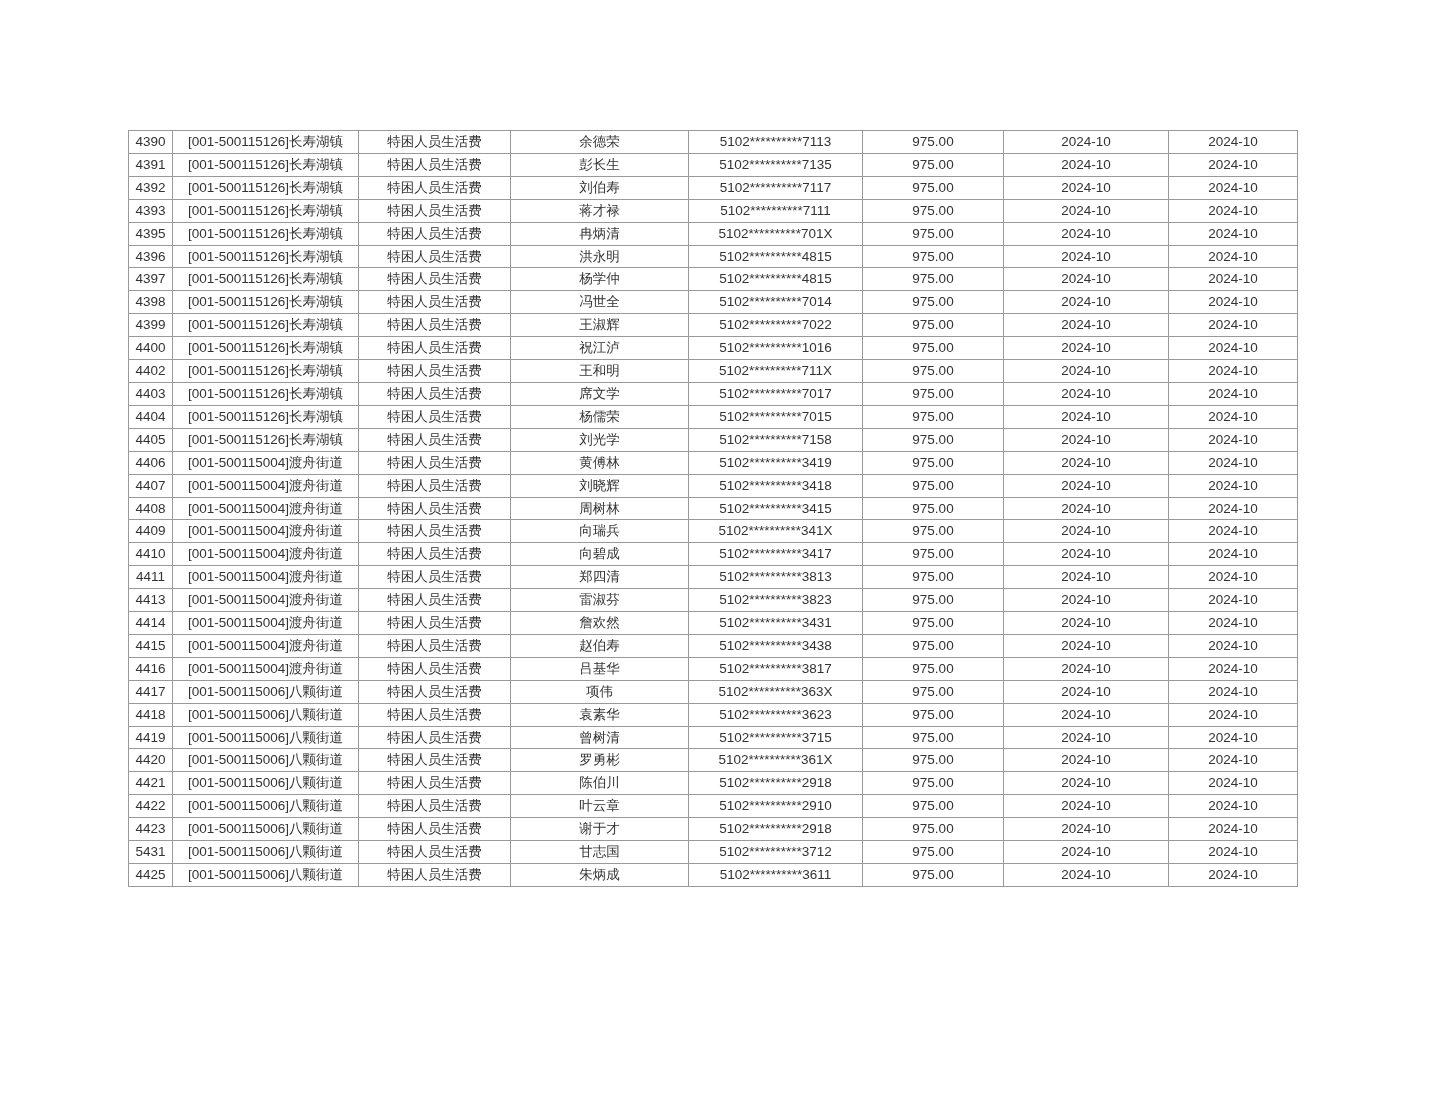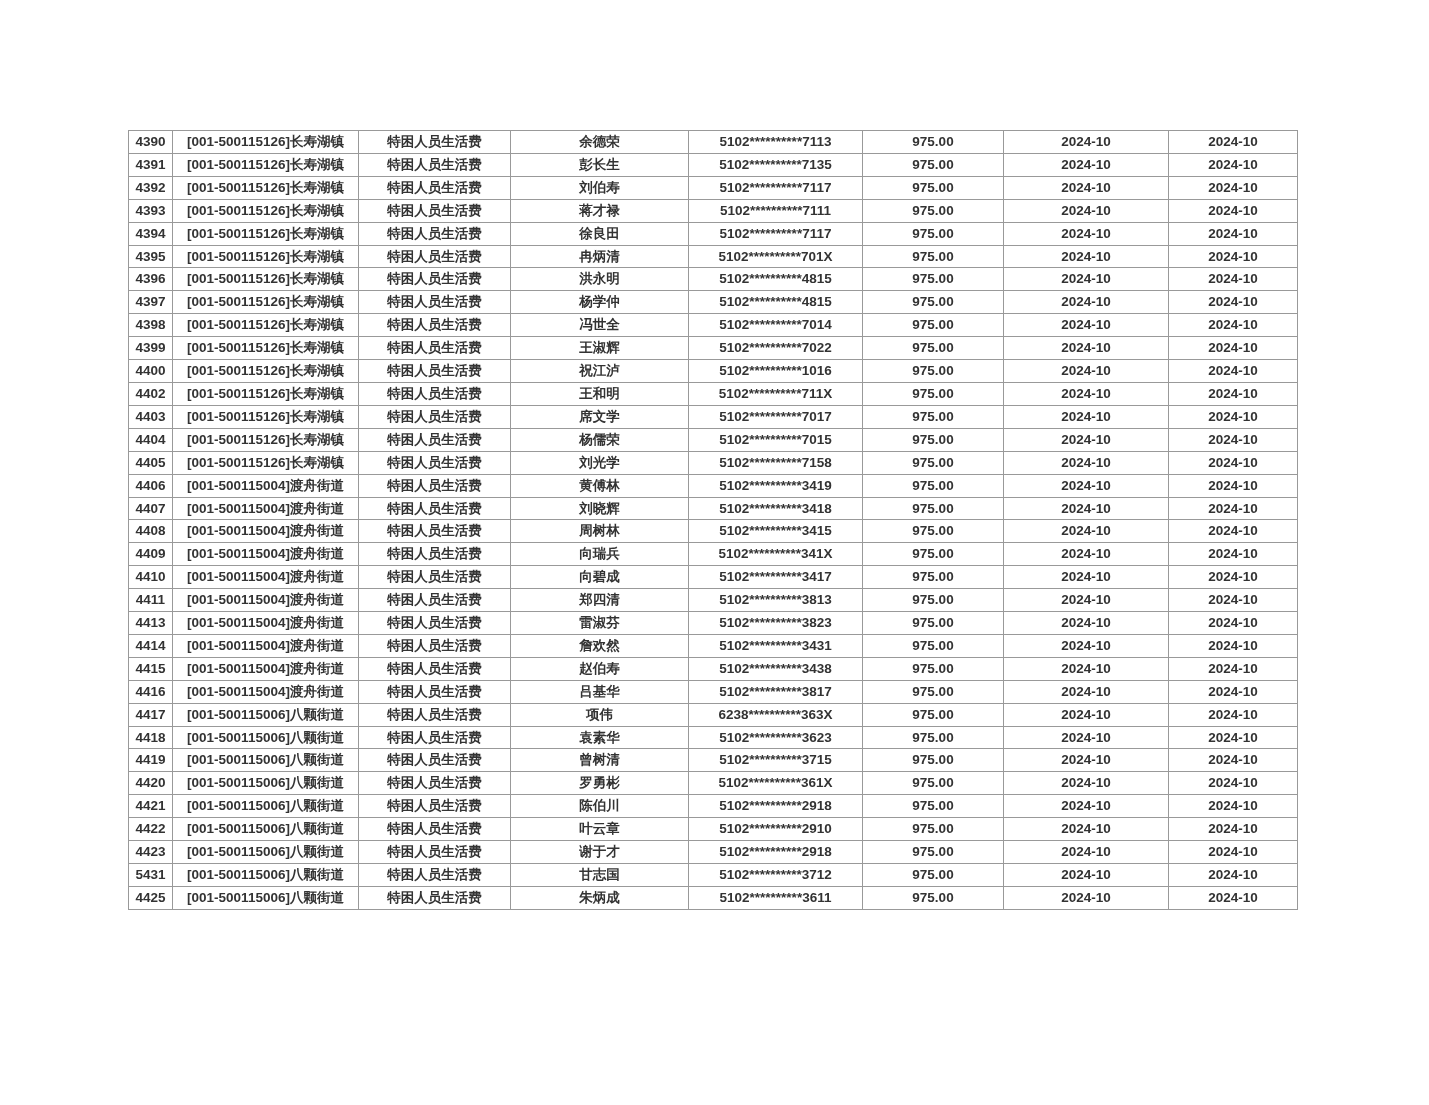--- a/index.html
+++ b/index.html
@@ -3,21 +3,21 @@
 <meta charset="utf-8">
 <style>
   :root{
     --grid-line:#999999;
     --text:#333333;
     --page-bg:#ffffff;
   }
   *{margin:0;padding:0;box-sizing:border-box;}
   html,body{width:1429px;height:1105px;background:var(--page-bg);overflow:hidden;}
   body{font-family:"Liberation Sans","DejaVu Sans",sans-serif;color:var(--text);}
-  .report-page{position:relative;width:1429px;height:1105px;background:var(--page-bg);font-weight:bold;}
+  .report-page{position:relative;width:1429px;height:1105px;background:var(--page-bg);}
   .table-wrap{position:absolute;left:128px;top:130px;}
   table.report{
     border-collapse:collapse;
     table-layout:fixed;
     width:1169px;
   }
   table.report td{
     border:1px solid var(--grid-line);
     height:21.9px;
     font-size:13.5px;
@@ -89,30 +89,20 @@
     <td>4393</td>
     <td>[001-500115126]长寿湖镇</td>
     <td>特困人员生活费</td>
     <td>蒋才禄</td>
     <td>5102**********7111</td>
     <td>975.00</td>
     <td>2024-10</td>
     <td>2024-10</td>
   </tr>
           <tr>
-    <td>4394</td>
-    <td>[001-500115126]长寿湖镇</td>
-    <td>特困人员生活费</td>
-    <td>徐良田</td>
-    <td>5102**********7117</td>
-    <td>975.00</td>
-    <td>2024-10</td>
-    <td>2024-10</td>
-  </tr>
-          <tr>
     <td>4395</td>
     <td>[001-500115126]长寿湖镇</td>
     <td>特困人员生活费</td>
     <td>冉炳清</td>
     <td>5102**********701X</td>
     <td>975.00</td>
     <td>2024-10</td>
     <td>2024-10</td>
   </tr>
           <tr>
@@ -303,21 +293,21 @@
     <td>5102**********3817</td>
     <td>975.00</td>
     <td>2024-10</td>
     <td>2024-10</td>
   </tr>
           <tr>
     <td>4417</td>
     <td>[001-500115006]八颗街道</td>
     <td>特困人员生活费</td>
     <td>项伟</td>
-    <td>6238**********363X</td>
+    <td>5102**********363X</td>
     <td>975.00</td>
     <td>2024-10</td>
     <td>2024-10</td>
   </tr>
           <tr>
     <td>4418</td>
     <td>[001-500115006]八颗街道</td>
     <td>特困人员生活费</td>
     <td>袁素华</td>
     <td>5102**********3623</td>

